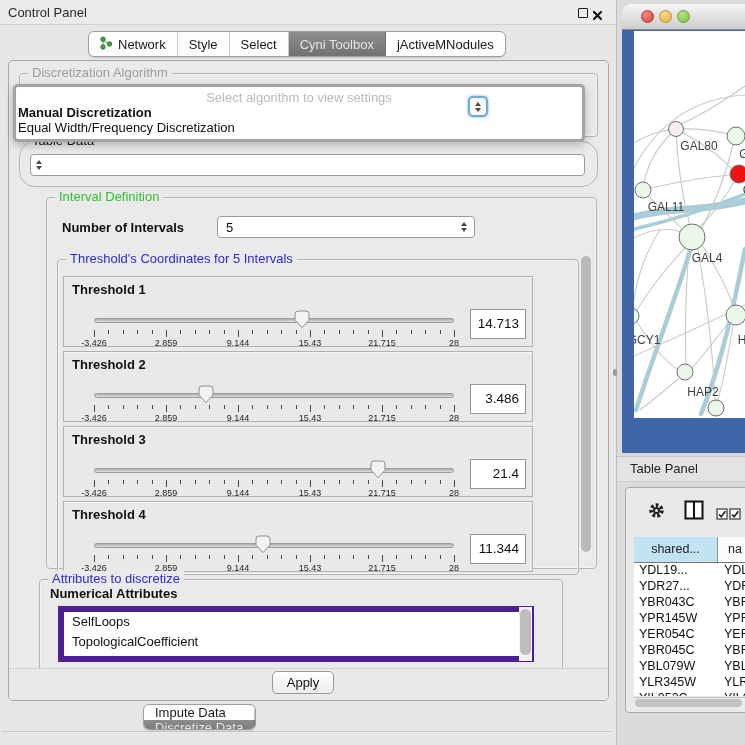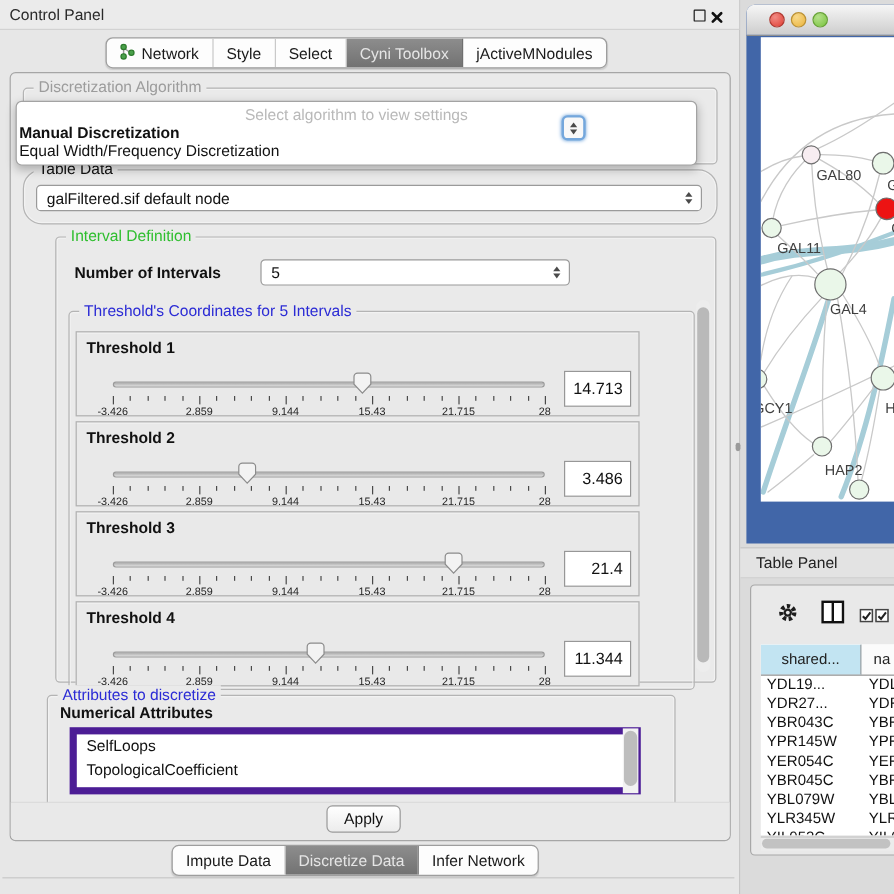--- a/index.html
+++ b/index.html
@@ -9,21 +9,21 @@
   
   .cp{position:absolute;left:0;top:0;width:616px;height:745px;background:#e7e7e7;border-right:1px solid #bdbdbd;}
   .cp-titlebar{position:absolute;left:0;top:0;right:0;height:24px;background:#ebebeb;border-bottom:1px solid #d2d2d2;}
   .cp-title{position:absolute;left:8px;top:5px;font-size:13px;color:#2a2a2a;}
   .float-btn{position:absolute;left:578px;top:8px;width:8px;height:8px;border:1.5px solid #1a1a1a;border-radius:1px;}
   .close-btn{position:absolute;left:592px;top:7px;width:11px;height:11px;}
   
   .tabbar{position:absolute;height:24px;display:flex;background:#fdfdfd;border:1px solid #9e9e9e;
           border-radius:6px;overflow:hidden;box-shadow:0 1px 1px rgba(0,0,0,.12);}
   .top-tabs{left:88px;top:31px;}
-  .bottom-tabs{left:143px;top:704px;}
+  .bottom-tabs{left:143px;top:704px;flex-direction:column;}
   .tab{display:flex;align-items:center;gap:5px;padding:0 11px;font-size:13px;color:#1a1a1a;
        border-right:1px solid #c9c9c9;white-space:nowrap;}
   .tab:last-child{border-right:none;}
   .tab.selected{background:linear-gradient(#8d8d8d,#727272);color:#e5e5e5;border-right-color:#6f6f6f;}
   
   .panel{position:absolute;left:8px;top:60px;width:599px;height:639px;background:#eaeaea;
          border:1px solid #a6a6a6;border-radius:5px;}
   .group{position:absolute;border:1px solid #b4b4b4;border-radius:4px;box-shadow:inset 0 0 0 1px #f2f2f2;}
   .group-title{position:absolute;top:-9px;left:8px;background:#eaeaea;padding:0 4px;font-size:13px;color:#111;line-height:15px;}
   .group-title.gray{color:#9c9c9c;}
@@ -98,21 +98,21 @@
        text-align:center;line-height:25px;box-sizing:border-box;}
   .th2{flex:1;background:#fbfbfb;font-size:12.5px;color:#222;line-height:25px;padding-left:10px;white-space:nowrap;}
   .tbody{height:134px;overflow:hidden;}
   .trow{display:flex;height:16px;}
   .tc1{width:84px;font-size:12.5px;color:#111;padding-left:5px;box-sizing:border-box;white-space:nowrap;overflow:hidden;}
   .tc2{flex:1;font-size:12.5px;color:#111;padding-left:6px;white-space:nowrap;overflow:hidden;}
   .hscroll{position:absolute;left:8px;top:209px;width:111px;height:11px;background:#ececec;border-top:1px solid #c0c0c0;}
   .hthumb{position:absolute;left:1px;top:1px;width:107px;height:8px;background:#c2c2c2;border-radius:4px;}
   .split-dot{position:absolute;left:613px;top:369px;width:4px;height:7px;background:#9a9a9a;border-radius:2px;}
   
-  .popup{position:absolute;left:13px;top:84px;width:566px;height:52px;background:#fff;border:1px solid #a3a3a3;
+  .popup{position:absolute;left:13px;top:84px;width:566px;height:52px;background:#fff;border:3px solid #a3a3a3;
          border-radius:5px;box-shadow:0 3px 8px rgba(0,0,0,.25);z-index:50;}
   .popup-header{position:absolute;left:0;right:0;top:3px;text-align:center;font-size:13px;color:#b9b9b9;}
   .popup-item{position:absolute;left:2px;font-size:13px;color:#111;white-space:nowrap;}
   .popup-item.bold{top:18px;font-weight:700;}
   .popup-item.plain{top:33px;}
   .combo-fragment{position:absolute;left:468px;top:96px;width:20px;height:21px;background:#f8f8f8;
                   border:2px solid #74a7dc;border-radius:5px;box-shadow:0 0 3px #74a7dc;z-index:51;
                   display:flex;align-items:center;justify-content:center;box-sizing:border-box;}
 </style>
 </head>
@@ -159,21 +159,20 @@
 
     <div class="panel">
 
       <div class="group disc-group">
         <span class="group-title gray">Discretization Algorithm</span>
       </div>
 
       <div class="group table-group">
         <span class="group-title">Table Data</span>
         <div class="combo table-combo">
-          <span class="combo-text">galFiltered.sif default node</span>
           <span class="stepper">
               <i class="up"></i>
               <i class="dn"></i>
             </span>
         </div>
       </div>
 
       <div class="group interval-group">
         <span class="group-title green">Interval Definition</span>
         <span class="noi-label">Number of Intervals</span>

